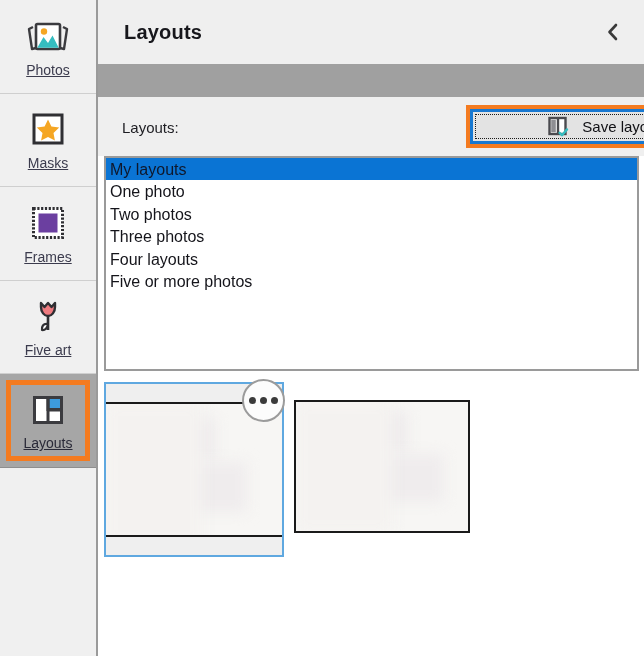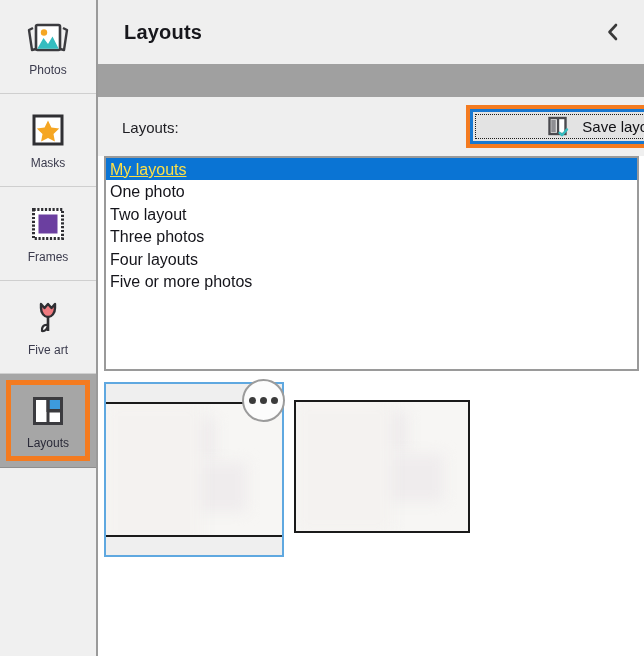--- a/index.html
+++ b/index.html
@@ -36,23 +36,24 @@
     gap: 5px;
     cursor: pointer;
     background: #f0f0f0;
     position: relative;
   }
   .side-item .ico {
     width: 46px; height: 42px;
     display: flex; align-items: center; justify-content: center;
   }
   .side-item .lbl {
-    font-size: 12px;
+    font-size: 14px;
     color: #3b3b4d;
     line-height: 1;
+    text-decoration: underline;
   }
   .side-item.selected {
     background: #a6a6a6;
     border-bottom: 1px solid #8e8e8e;
     padding: 6px;
   }
   .side-item.selected .inner {
     width: 100%; height: 100%;
     border: 5px solid #f47b20;
     background: #a6a6a6;
@@ -167,22 +168,21 @@
     height: 22.4px;
     padding: 1px 0 0 4px;
     font-size: 16px;
     color: #14141a;
     line-height: 21px;
     cursor: pointer;
     white-space: nowrap;
   }
   .list-item.selected {
     background: #0a74d4;
-    color: #fde047;
-    text-decoration: underline;
+    color: #0f172a;
   }
 
   
   .thumbs {
     position: absolute;
     left: 6px;
     top: 382px;
     width: 535px;
     height: 180px;
     display: flex;
@@ -337,21 +337,21 @@
             </span>
             <span class="lbl">Save layout</span>
           </div>
         </div>
       </div>
     </div>
 
     <div class="listbox">
       <div class="list-item selected">My layouts</div>
       <div class="list-item">One photo</div>
-      <div class="list-item">Two layout</div>
+      <div class="list-item">Two photos</div>
       <div class="list-item">Three photos</div>
       <div class="list-item">Four layouts</div>
       <div class="list-item">Five or more photos</div>
     </div>
 
     <div class="thumbs">
 
       <div class="thumb selected">
         <div class="sheet">
           <div class="blotch" style="left:72px;top:14px;width:38px;height:42px;"></div>

